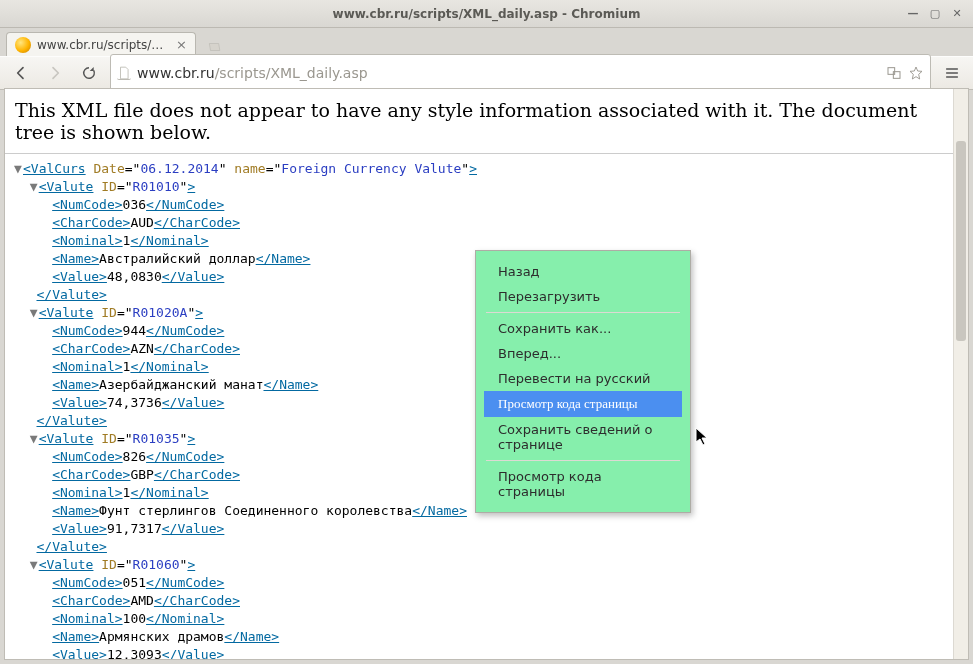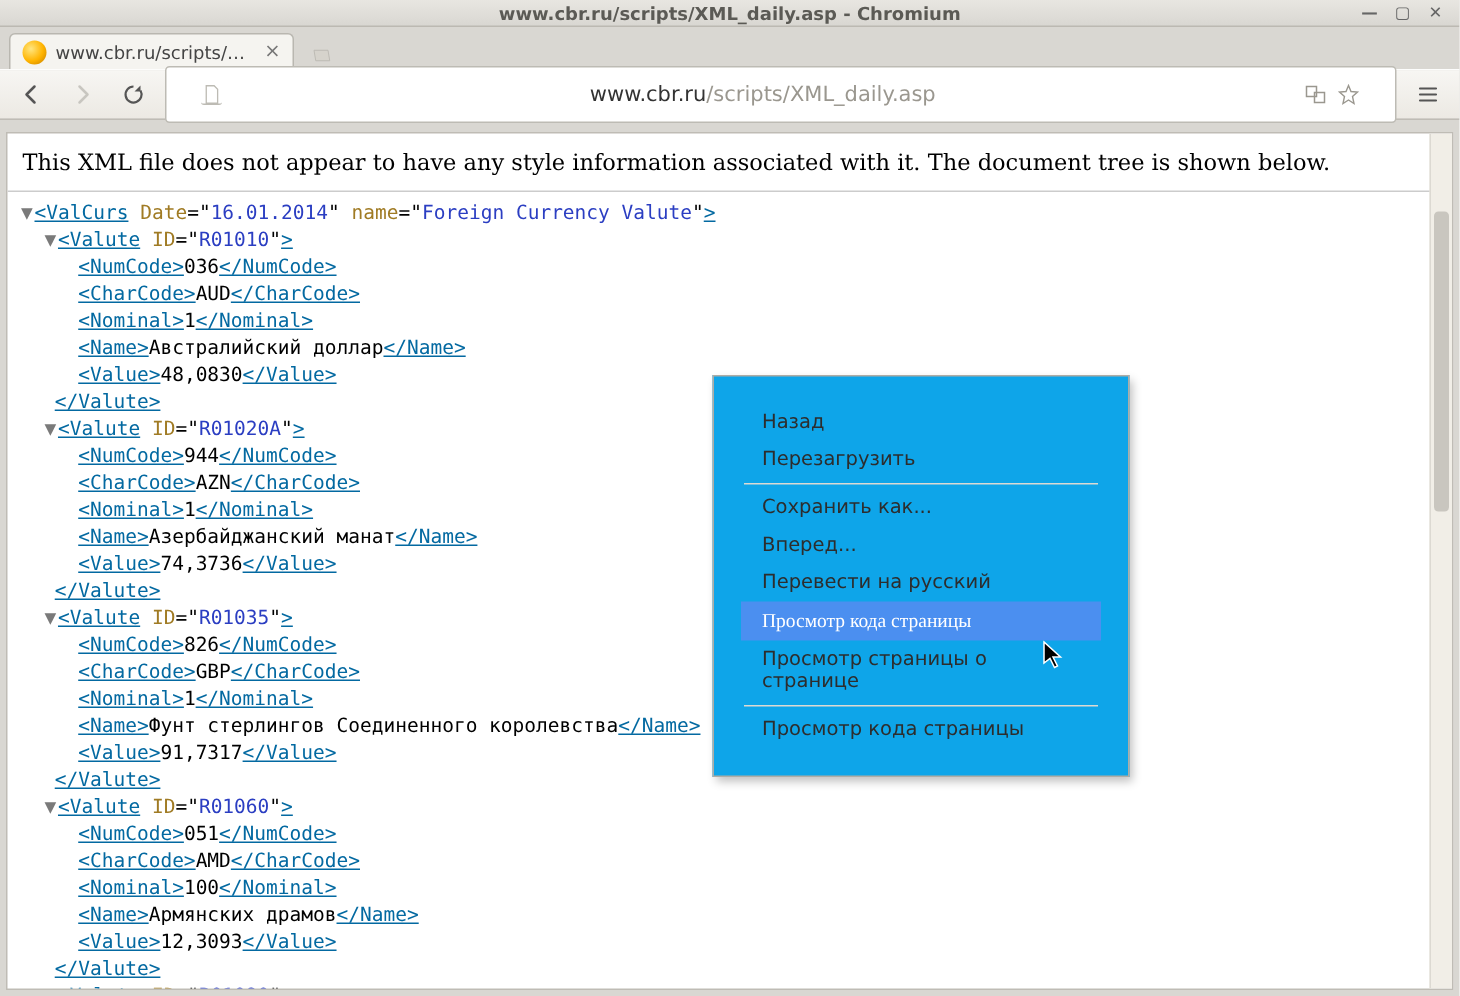--- a/index.html
+++ b/index.html
@@ -5,21 +5,21 @@
 * { margin:0; padding:0; box-sizing:border-box; }
 body {
   width:973px; height:664px;
   font-family:"DejaVu Sans","Liberation Sans",Arial,sans-serif;
   font-size:13px; color:#333;
   background:#d9d7d2;
   overflow:hidden;
   position:relative;
 }
 .titlebar {
-  height:18px;
+  height:28px;
   background:linear-gradient(#e8e6e1,#d9d7d2);
   border-bottom:1px solid #bcb9b2;
   display:flex; align-items:center;
   padding:0 6px;
   color:#5b5a55; font-weight:bold;
   font-size:12px;
 }
 .titlebar .spacer { flex:1; }
 .titlebar .title { position:absolute; left:0; right:0; text-align:center; pointer-events:none; }
 .win-btn {
@@ -77,42 +77,41 @@
 }
 .nav-btn.disabled { color:#bbb; cursor:default; }
 .nav-btn svg { width:16px; height:16px; }
 .omnibox {
   flex:1;
   height:38px;
   background:#fff;
   border:1px solid #bdbbb4;
   border-radius:3px;
   display:flex; align-items:center;
-  padding:0 23px;
+  padding:0 6px;
   gap:6px;
   font-size:14px;
-  text-align:center;
 }
 .omnibox .page-icon {
   width:14px; height:14px; border:1px solid #bdbbb4; border-top:none; border-left:none; border-right:none;
   border-radius:2px;
 }
 .omnibox .page-icon svg { width:14px; height:14px; }
 .omnibox .right-icons { display:flex; align-items:center; gap:6px; }
 .omnibox .right-icons svg { width:16px; height:16px; color:#888; }
 .viewport {
   position:absolute; left:4px; right:4px; top:88px; bottom:4px;
   background:#fff;
   border:1px solid #bfbcb5;
   overflow:hidden;
 }
 .notice {
   padding:10px 10px;
   font-family:"DejaVu Serif","Times New Roman",serif;
-  font-size:15px;
+  font-size:19px;
   color:#000;
   border-bottom:1px solid #ccc;
 }
 .xml {
   padding:6px 8px 10px 8px;
   font-family:"DejaVu Sans Mono","Liberation Mono",Consolas,monospace;
   font-size:13px;
   line-height:18px;
   white-space:pre;
   color:#000;
@@ -120,25 +119,25 @@
 .tag { color:#0369a1;text-decoration:underline; }
 .attr-name { color:#a07b24; }
 .attr-val { color:#2b3ec2; }
 .toggle {
   color:#7a7a7a; cursor:pointer; user-select:none;
   display:inline-block; width:10px; text-align:center;
 }
 .ctxmenu {
   position:absolute;
   left:475px; top:250px;
-  width:278px;
-  background:#0ea5e9;
+  width:216px;
+  background:#86efac;
   border:1px solid #aeaca5;
   box-shadow:2px 3px 6px rgba(0,0,0,.25);
-  padding:18px;
+  padding:8px;
   font-size:13px;
   color:#2d2d2d;
   z-index:10;
 }
 .ctxmenu hr {
   border:none; border-top:1px solid #dcdad3; margin:3px 2px;
 }
 .menu-item {
   padding:5px 14px;
   cursor:default;
@@ -221,21 +220,21 @@
   </div>
   <div class="nav-btn">
     <svg viewBox="0 0 24 24">
         <path d="M4 6 H20 M4 12 H20 M4 18 H20" stroke="#555" stroke-width="2.2" stroke-linecap="round"></path>
       </svg>
   </div>
 </div>
 
 <div class="viewport">
   <div class="notice">This XML file does not appear to have any style information associated with it. The document tree is shown below.</div>
-  <div class="xml" id="xml-tree"><span class="toggle">▼</span><span class="tag">&lt;ValCurs</span> <span class="attr-name">Date</span>="<span class="attr-val">16.01.2014</span>" <span class="attr-name">name</span>="<span class="attr-val">Foreign Currency Valute</span>"<span class="tag">&gt;</span>
+  <div class="xml" id="xml-tree"><span class="toggle">▼</span><span class="tag">&lt;ValCurs</span> <span class="attr-name">Date</span>="<span class="attr-val">06.12.2014</span>" <span class="attr-name">name</span>="<span class="attr-val">Foreign Currency Valute</span>"<span class="tag">&gt;</span>
   <span class="toggle">▼</span><span class="tag">&lt;Valute</span> <span class="attr-name">ID</span>="<span class="attr-val">R01010</span>"<span class="tag">&gt;</span>
      <span class="tag">&lt;NumCode&gt;</span>036<span class="tag">&lt;/NumCode&gt;</span>
      <span class="tag">&lt;CharCode&gt;</span>AUD<span class="tag">&lt;/CharCode&gt;</span>
      <span class="tag">&lt;Nominal&gt;</span>1<span class="tag">&lt;/Nominal&gt;</span>
      <span class="tag">&lt;Name&gt;</span>Австралийский доллар<span class="tag">&lt;/Name&gt;</span>
      <span class="tag">&lt;Value&gt;</span>48,0830<span class="tag">&lt;/Value&gt;</span>
    <span class="tag">&lt;/Valute&gt;</span>
   <span class="toggle">▼</span><span class="tag">&lt;Valute</span> <span class="attr-name">ID</span>="<span class="attr-val">R01020A</span>"<span class="tag">&gt;</span>
      <span class="tag">&lt;NumCode&gt;</span>944<span class="tag">&lt;/NumCode&gt;</span>
      <span class="tag">&lt;CharCode&gt;</span>AZN<span class="tag">&lt;/CharCode&gt;</span>
@@ -270,21 +269,21 @@
 </div>
 
 <div class="ctxmenu" id="context-menu">
     <div class="menu-item">Назад</div>
     <div class="menu-item">Перезагрузить</div>
     <hr>
     <div class="menu-item">Сохранить как...</div>
     <div class="menu-item">Вперед...</div>
     <div class="menu-item">Перевести на русский</div>
     <div class="menu-item hover">Просмотр кода страницы</div>
-    <div class="menu-item">Просмотр  страницы о странице</div>
+    <div class="menu-item">Сохранить  сведений о странице</div>
     <hr>
     <div class="menu-item">Просмотр кода страницы</div>
   </div>
 
 <div class="cursor">
   <svg viewBox="0 0 16 20">
       <path d="M1 1 L1 15 L5 12 L8 18 L10 17 L7 11 L12 11 Z" fill="#000" stroke="#fff" stroke-width="1"></path>
     </svg>
 </div>
 

